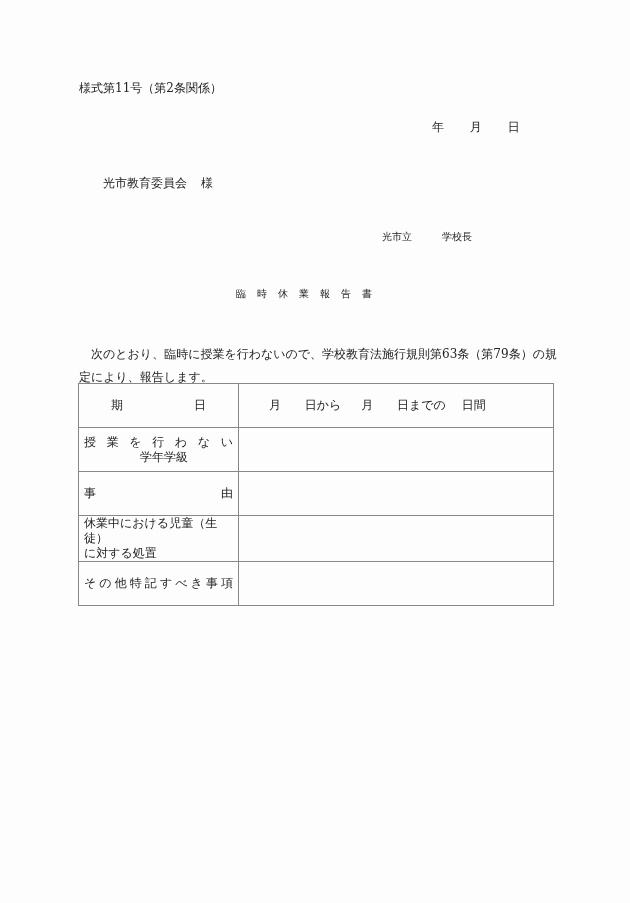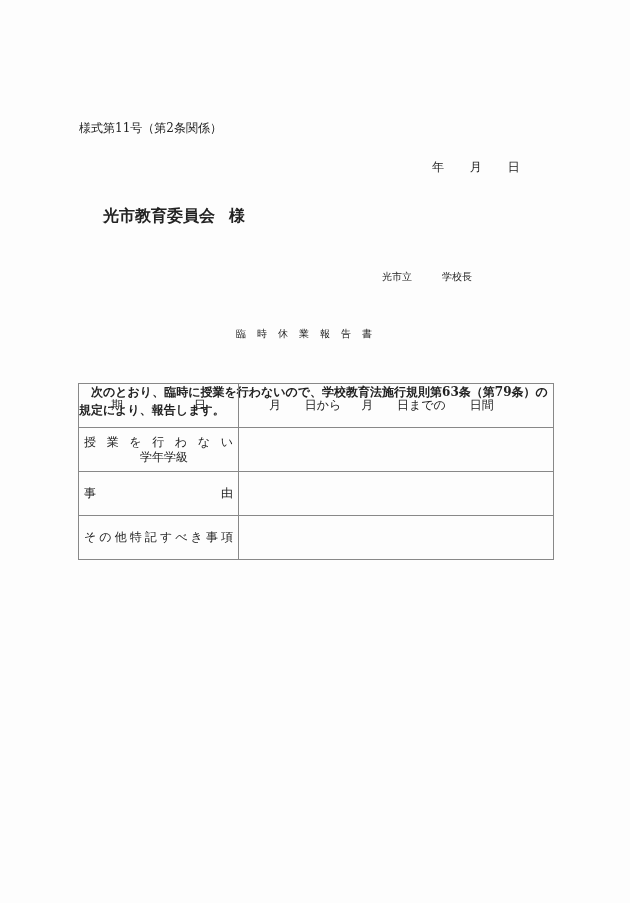--- a/index.html
+++ b/index.html
@@ -9,34 +9,34 @@
     }
     body {
       width: 630px;
       height: 903px;
       position: relative;
       overflow: hidden;
       font-family: "DejaVu Serif", "Liberation Serif", serif;
       color: #222;
       font-size: 12px;
     }
-    .abs { position: absolute; white-space: nowrap; margin-top: 40px; }
+    .abs { position: absolute; white-space: nowrap; }
     .form-no { left: 79px; top: 80px; font-size: 12px; }
     .date-line { left: 432px; top: 119px; font-size: 12px; }
     .date-line span { display: inline-block; }
     .date-line .g1 { margin-right: 22px; }
     .date-line .g2 { margin-right: 22px; }
-    .addressee { left: 103px; top: 166px; font-size: 16px; font-weight: bold; }
+    .addressee { left: 103px; top: 175px; font-size: 12px; }
     .addressee .sama { margin-left: 14px; }
     .sender { left: 382px; top: 230px; font-size: 10px; }
     .sender .principal { margin-left: 30px; }
     .title { left: 236px; top: 287px; font-size: 10px; letter-spacing: 11px; }
     .body-text {
       left: 79px; top: 343px; width: 480px;
-      font-size: 12px; line-height: 18px; white-space: normal; font-weight: bold;
+      font-size: 12px; line-height: 23px; white-space: normal;
     }
     .body-text .indent { display: inline-block; width: 12px; }
 
     table.report {
       position: absolute;
       left: 78px;
       top: 383px;
       width: 475px;
       border-collapse: collapse;
       table-layout: fixed;
@@ -51,21 +51,21 @@
     table.report col.c1 { width: 160px; }
     table.report col.c2 { width: 315px; }
     .cell-label { padding: 0 5px !important; }
     .spread { display: flex; justify-content: space-between; }
     .period-label { display: flex; justify-content: space-between; padding: 0 32px 0 32px; }
     .period-value { padding-left: 30px !important; }
     .period-value span { display: inline-block; }
     .pv-m1 { margin-right: 20px; }
     .pv-d1 { margin-right: 16px; }
     .pv-m2 { margin-right: 20px; }
-    .pv-d2 { margin-right: 20px; }
+    .pv-d2 { margin-right: 12px; }
     .two-line { line-height: 15px; }
     .two-line .line2 { display: flex; justify-content: flex-start; padding-left: 56px; }
     .block-line { line-height: 15px; }
   </style>
 </head>
 <body>
 
 <div class="abs form-no">様式第11号（第2条関係）</div>
 
 <div class="abs date-line">
@@ -128,20 +128,27 @@
   <tr>
     <td class="cell-label">
       <div class="spread">
         <span>事</span>
         <span>由</span>
       </div>
     </td>
     <td></td>
   </tr>
   <tr>
+    <td class="cell-label block-line">
+      <div>休業中における児童（生徒）</div>
+      <div>に対する処置</div>
+    </td>
+    <td></td>
+  </tr>
+  <tr>
     <td class="cell-label">
       <div class="spread">
         <span>そ</span>
         <span>の</span>
         <span>他</span>
         <span>特</span>
         <span>記</span>
         <span>す</span>
         <span>べ</span>
         <span>き</span>

